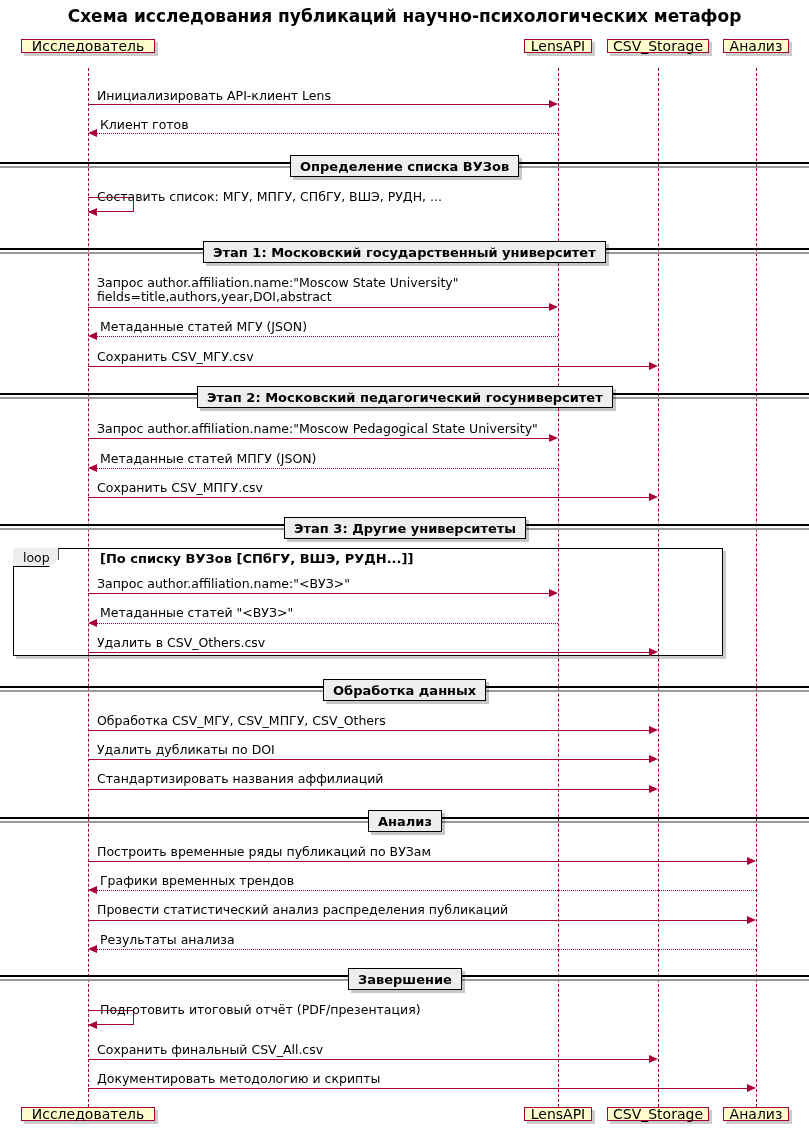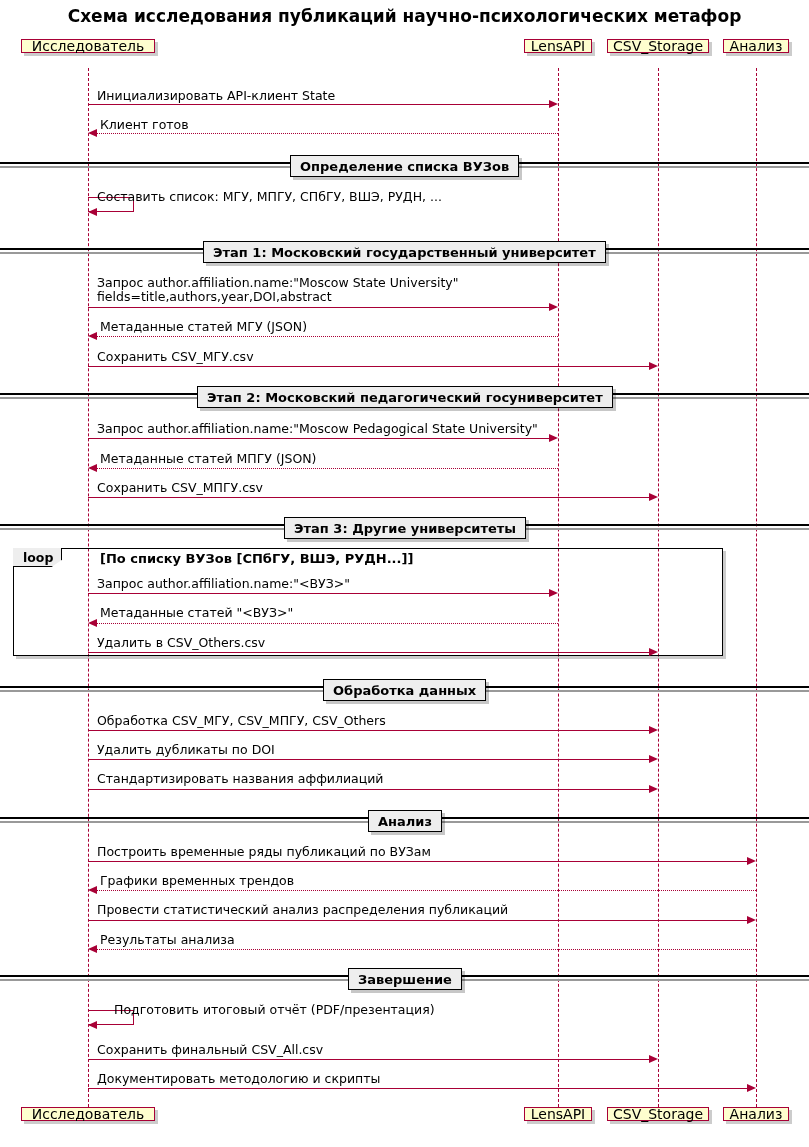--- a/index.html
+++ b/index.html
@@ -122,21 +122,21 @@
     background:transparent;
   }
   .loop-tab{
     position:absolute;
     box-sizing:border-box;
     height:19px;
     background:#EEEEEE;
     display:flex;align-items:center;
     padding:0 8px 0 10px;
     font-size:12.5px;
-    font-weight:bold;
+    font-weight:normal;
     color:#000000;
     white-space:nowrap;
     border-right:1.5px solid #000000;
     border-bottom:1.5px solid #000000;
     clip-path:polygon(0 0,100% 0,100% 60%,78% 100%,0 100%);
   }
   .loop-cond{
     position:absolute;
     font-size:13px;
     font-weight:bold;
@@ -195,21 +195,21 @@
       <div class="divider-bars" style="top: 975px;">
         <div class="b1"></div>
         <div class="b2"></div>
       </div>
       <div class="divider-label" style="top: 968px; left: 348px;">Завершение</div>
       <div class="loop-frame" style="left: 13px; top: 548px; width: 710px; height: 108px;"></div>
       <div class="loop-tab" style="left: 13px; top: 548px;">loop</div>
       <div class="loop-cond" style="left: 100px; top: 551px;">[По списку ВУЗов [СПбГУ, ВШЭ, РУДН...]]</div>
       <div class="msg-line" style="left: 88px; top: 104px; width: 463px;"></div>
       <div class="arrow-r" style="left: 549px; top: 100px;"></div>
-      <div class="msg-text" style="left: 97px; top: 89px;">Инициализировать API-клиент State</div>
+      <div class="msg-text" style="left: 97px; top: 89px;">Инициализировать API-клиент Lens</div>
       <div class="msg-line dotted" style="left: 95px; top: 133px; width: 463px;"></div>
       <div class="arrow-l" style="left: 88px; top: 129px;"></div>
       <div class="msg-text" style="left: 100px; top: 118px;">Клиент готов</div>
       <div class="self-msg" style="left: 88px; top: 197px;"></div>
       <div class="arrow-l" style="left: 88px; top: 207.5px;"></div>
       <div class="msg-text" style="left: 97px; top: 190px; text-align: right;">Составить список: МГУ, МПГУ, СПбГУ, ВШЭ, РУДН, ...</div>
       <div class="msg-line" style="left: 88px; top: 307px; width: 463px;"></div>
       <div class="arrow-r" style="left: 549px; top: 303px;"></div>
       <div class="msg-text" style="left: 97px; top: 276px;">Запрос author.affiliation.name:"Moscow State University"
 fields=title,authors,year,DOI,abstract</div>
@@ -253,21 +253,21 @@
       <div class="arrow-l" style="left: 88px; top: 886px;"></div>
       <div class="msg-text" style="left: 100px; top: 874px;">Графики временных трендов</div>
       <div class="msg-line" style="left: 88px; top: 920px; width: 661px;"></div>
       <div class="arrow-r" style="left: 747px; top: 916px;"></div>
       <div class="msg-text" style="left: 97px; top: 903px;">Провести статистический анализ распределения публикаций</div>
       <div class="msg-line dotted" style="left: 95px; top: 949px; width: 661px;"></div>
       <div class="arrow-l" style="left: 88px; top: 945px;"></div>
       <div class="msg-text" style="left: 100px; top: 933px;">Результаты анализа</div>
       <div class="self-msg" style="left: 88px; top: 1010px;"></div>
       <div class="arrow-l" style="left: 88px; top: 1020.5px;"></div>
-      <div class="msg-text" style="left: 114px; top: 1003px;">Подготовить итоговый отчёт (PDF/презентация)</div>
+      <div class="msg-text" style="left: 100px; top: 1003px;">Подготовить итоговый отчёт (PDF/презентация)</div>
       <div class="msg-line" style="left: 88px; top: 1059px; width: 563px;"></div>
       <div class="arrow-r" style="left: 649px; top: 1055px;"></div>
       <div class="msg-text" style="left: 97px; top: 1043px;">Сохранить финальный CSV_All.csv</div>
       <div class="msg-line" style="left: 88px; top: 1088px; width: 661px;"></div>
       <div class="arrow-r" style="left: 747px; top: 1084px;"></div>
       <div class="msg-text" style="left: 97px; top: 1072px;">Документировать методологию и скрипты</div>
     </div>
 </div>
 
 </body></html>

